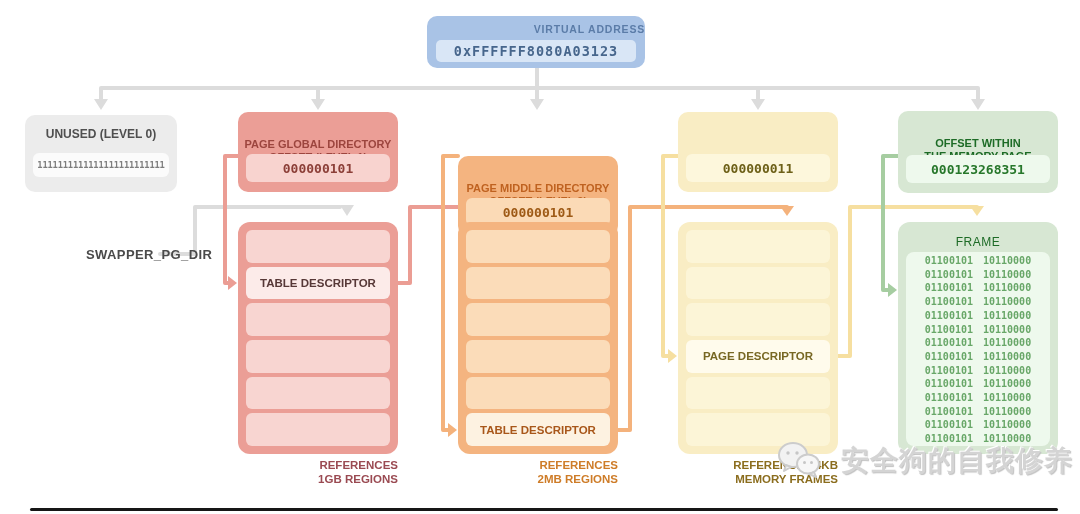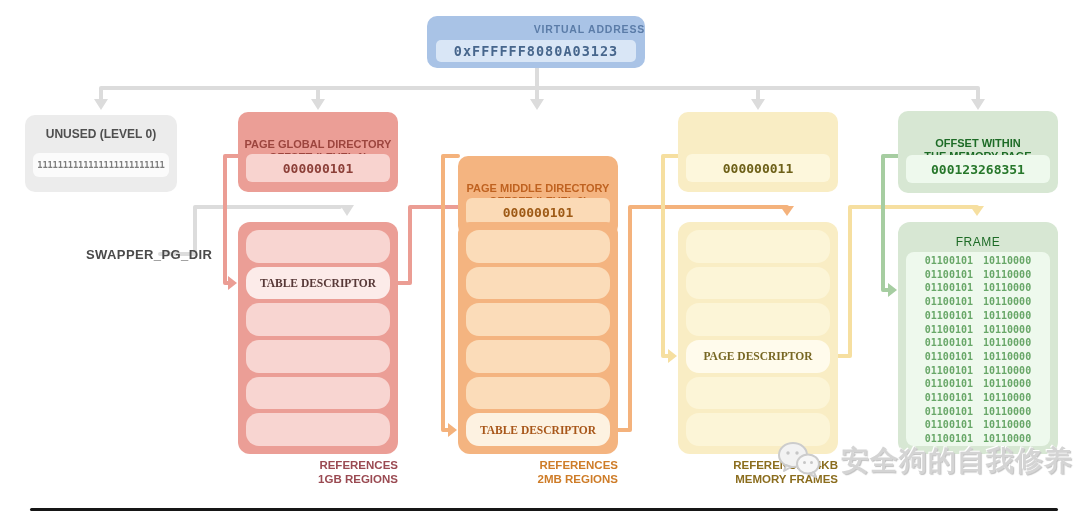--- a/index.html
+++ b/index.html
@@ -49,22 +49,22 @@
   .ptebox{left:678px;background:var(--c-pte_box,#f9edc4);}
   .ptebox .htitle{color:var(--c-pte_title,#77691b);}
   .ptebox .hinner{background:var(--c-pte_inner,#fdf7dc);color:var(--c-pte_value,#6d6018);}
   .offsetbox{left:898px;top:111px;height:82px;background:var(--c-green_box,#d7e7d3);}
   .offsetbox .htitle{color:var(--c-green_title,#1d6b26);}
   .offsetbox .hinner{top:44px;background:var(--c-green_inner,#eef9ed);color:var(--c-green_value,#27772b);}
 
   
   .table{position:absolute;top:222px;width:160px;height:232px;border-radius:12px;
          box-sizing:border-box;padding:8px;display:flex;flex-direction:column;gap:4px;}
-  .trow{flex:1;border-radius:13px;display:flex;align-items:center;justify-content:center;
-        font-weight:bold;font-size:11.5px;font-family:Liberation Serif, serif;}
+  .trow{flex:1;border-radius:6px;display:flex;align-items:center;justify-content:center;
+        font-weight:bold;font-size:11.5px;}
   .pgd-table{left:238px;background:var(--c-pgd_box,#eb9e96);}
   .pgd-table .trow{background:var(--c-pgd_row,#f8d5d1);}
   .pgd-table .trow.hl{background:var(--c-pgd_hl,#fcebe9);color:var(--c-pgd_hl_text,#573837);}
   .pmd-table{left:458px;background:var(--c-pmd_box,#f4b480);}
   .pmd-table .trow{background:var(--c-pmd_row,#fbdcb9);}
   .pmd-table .trow.hl{background:var(--c-pmd_hl,#fdf2e1);color:var(--c-pmd_hl_text,#a8571a);}
   .pte-table{left:678px;background:var(--c-pte_box,#f9edc4);}
   .pte-table .trow{background:var(--c-pte_row,#fcf5d7);}
   .pte-table .trow.hl{background:var(--c-pte_hl,#fffbec);color:var(--c-pte_hl_text,#776723);}
 

